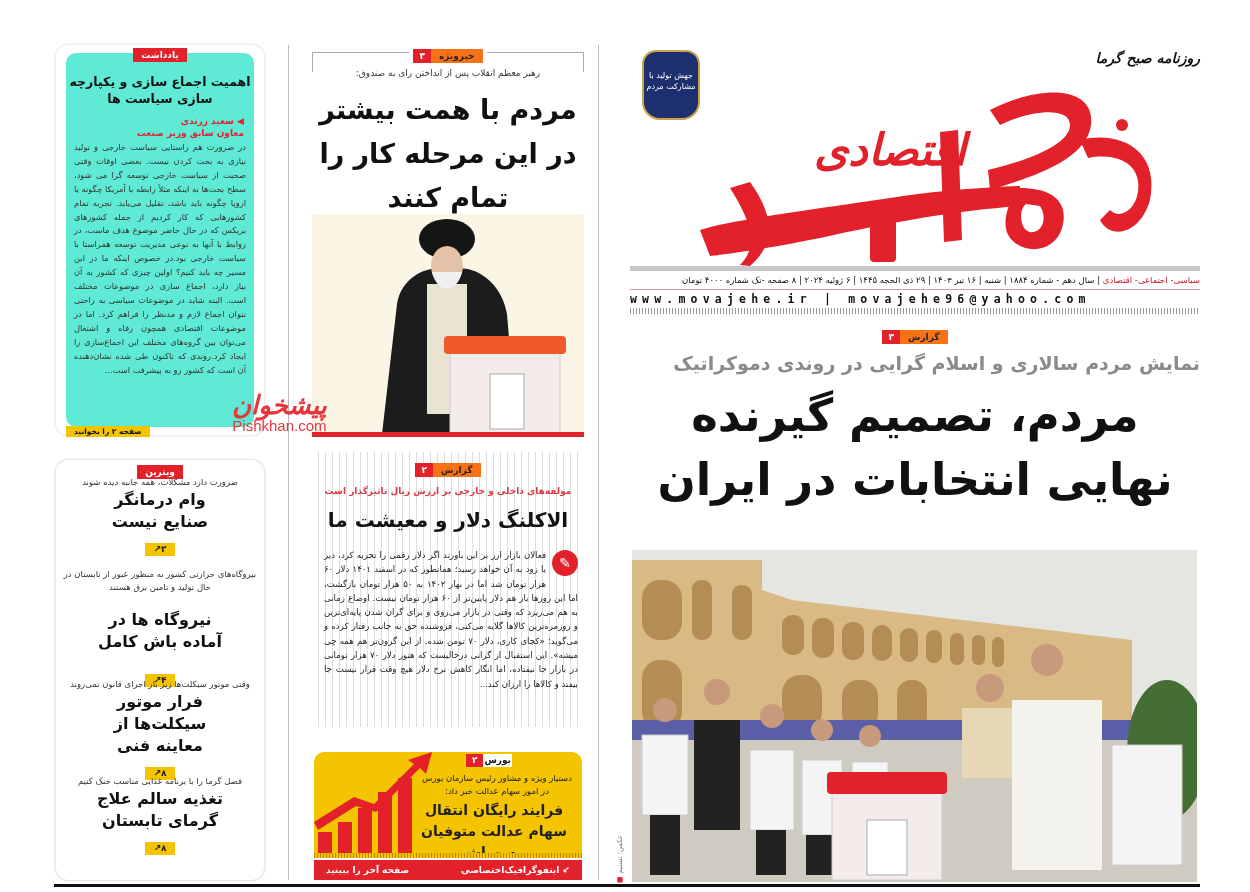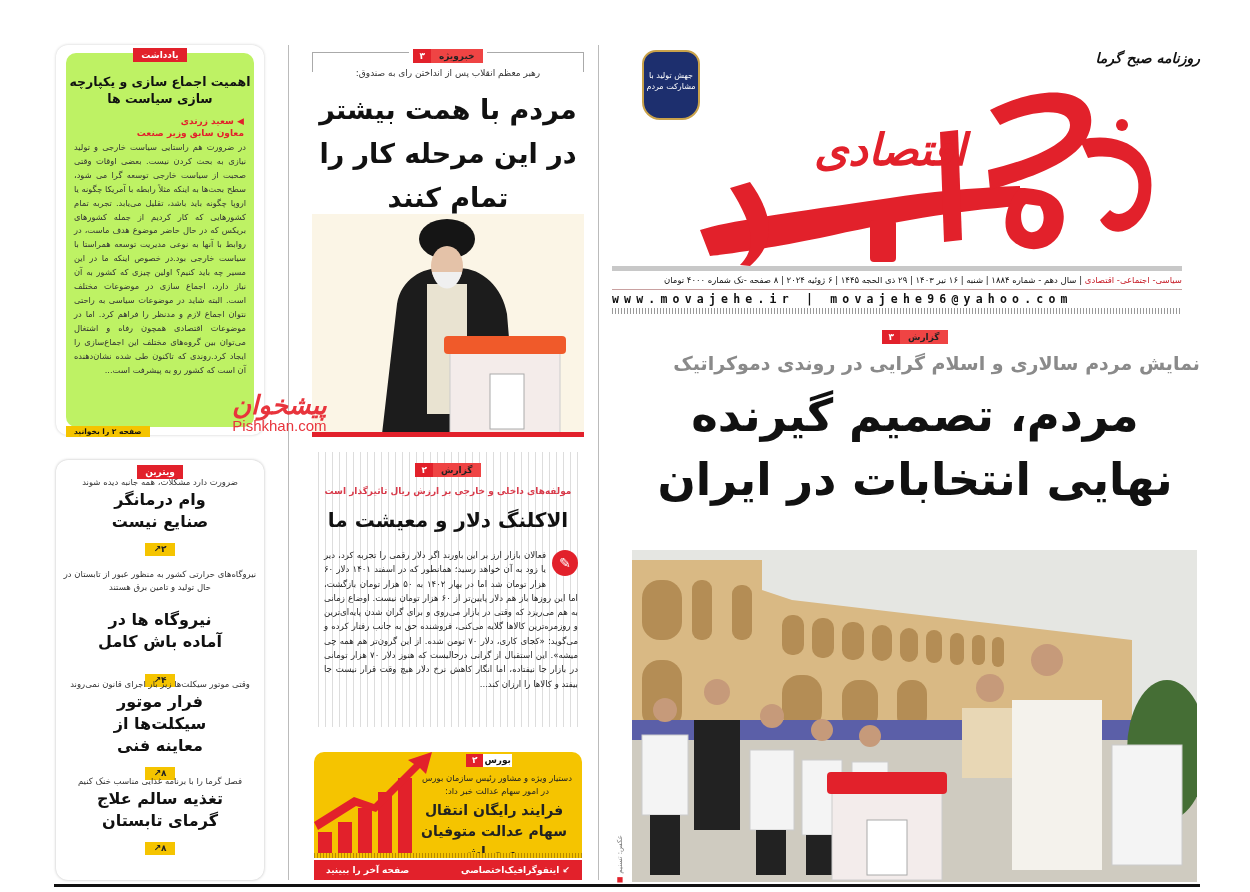--- a/index.html
+++ b/index.html
@@ -1,29 +1,29 @@
 <!DOCTYPE html>
 <html><head>
 <meta charset="utf-8">
 <style>
 *{box-sizing:border-box;margin:0;padding:0}
 html,body{width:1250px;height:892px;background:#fff;overflow:hidden}
 body{position:relative;font-family:"DejaVu Sans",sans-serif;color:#111;direction:rtl}
 .abs{position:absolute}
 .tag{display:inline-flex;align-items:stretch;height:14px;font-size:9px;font-weight:bold;direction:rtl}
-.tag .lbl{background:#ef4444;color:#222;padding:0 8px;line-height:14px}
+.tag .lbl{background:#f97316;color:#222;padding:0 8px;line-height:14px}
 .tag .num{background:#e2212b;color:#fff;padding:0 6px;line-height:14px}
 .tag.red .lbl{background:#e2212b;color:#fff}
 .pill{display:inline-block;background:#f5c400;color:#222;font-size:9px;font-weight:bold;padding:0 8px;height:13px;line-height:13px}
 
 #masthead{left:630px;top:40px;width:570px;height:230px}
 #mast-tagline{right:0;top:10px;font-family:"DejaVu Serif",serif;font-style:italic;font-size:14px;font-weight:bold;color:#111}
 #mast-logo{right:30px;top:30px;width:480px;height:200px}
 #mast-badge{left:12px;top:10px;width:58px;height:70px;background:#1d2f6e;border-radius:14px 14px 18px 18px;border:2px solid #c9a24a;color:#fff;font-size:8px;text-align:center;padding-top:18px;line-height:11px}
-#info-bar{left:612px;top:266px;width:570px}
+#info-bar{left:630px;top:266px;width:570px}
 #info-bar .gray{height:5px;background:#c8c8c8}
 #info-line{font-size:8.5px;line-height:18px;white-space:nowrap;color:#111;text-align:right;border-bottom:1px solid #c9a1a1}
 #info-line .r{color:#c61a25}
 #web-line{font-family:"DejaVu Sans Mono",monospace;font-weight:bold;font-size:11.5px;letter-spacing:5.2px;line-height:18px;white-space:nowrap;direction:ltr;text-align:left}
 #ticks{height:6px;background:repeating-linear-gradient(90deg,#999 0 1px,#fff 1px 3px)}
 
 #main{left:630px;top:325px;width:570px}
 #main-tag{text-align:center}
 #main-kicker{text-align:right;font-size:19px;font-weight:bold;color:#8a8a8a;margin-top:8px}
 #main-title{text-align:center;font-size:45px;font-weight:900;line-height:64px;margin-top:10px;letter-spacing:-1px}
@@ -49,21 +49,21 @@
 #bourse-tag{position:absolute;top:2px;right:70px;display:inline-flex;height:13px;font-size:9px;font-weight:bold}
 #bourse-tag .lbl{background:#fff;padding:0 1px;line-height:13px}
 #bourse-tag .num{background:#e2212b;color:#fff;padding:0 6px;line-height:13px}
 #bourse-kicker{position:absolute;top:20px;right:10px;width:150px;text-align:center;font-size:8.5px;line-height:13px;color:#222}
 #bourse-title{position:absolute;top:48px;right:8px;width:160px;text-align:center;font-size:14px;font-weight:900;line-height:21px;color:#222}
 #bourse-chart{position:absolute;left:0;top:0;width:120px;height:106px}
 #bourse-ruler{position:absolute;left:0;right:0;bottom:0;height:5px;background:repeating-linear-gradient(90deg,#b88b00 0 1px,#f5c400 1px 3px)}
 #info-strip{left:314px;top:860px;width:268px;height:20px;background:#e2212b;color:#fff;font-size:9px;font-weight:bold;display:flex;justify-content:space-between;align-items:center;padding:0 12px}
 
 #note{left:56px;top:45px;width:208px;height:390px;background:#fff;border-radius:12px;box-shadow:0 0 3px #ccc}
-#note-inner{position:absolute;left:10px;right:10px;top:8px;bottom:8px;background:#bef264;border-radius:10px}
+#note-inner{position:absolute;left:10px;right:10px;top:8px;bottom:8px;background:#5eead4;border-radius:10px}
 #note-tag{position:absolute;top:-2px;left:0;right:0;text-align:center}
 #note-title{position:absolute;top:20px;left:0;right:0;text-align:center;font-size:12.5px;font-weight:bold;line-height:17px}
 #note-author{position:absolute;top:62px;right:10px;font-size:9px;font-weight:bold;color:#e2212b;line-height:12px}
 #note-body{position:absolute;top:88px;right:8px;left:8px;font-size:8.3px;line-height:13.9px;text-align:justify;color:#333}
 #note-more{position:absolute;bottom:-2px;left:10px;background:#f5c400;font-size:7.5px;font-weight:bold;padding:1px 8px}
 #bests{left:56px;top:460px;width:208px;height:420px;background:#fff;border-radius:12px;box-shadow:0 0 3px #bbb}
 #bests-tag{position:absolute;top:0;left:0;right:0;text-align:center}
 .best{position:absolute;left:6px;right:6px;text-align:center}
 .best .k{font-size:8.5px;color:#333;line-height:13px}
 .best .h{font-size:16px;font-weight:900;line-height:22px;color:#111}

